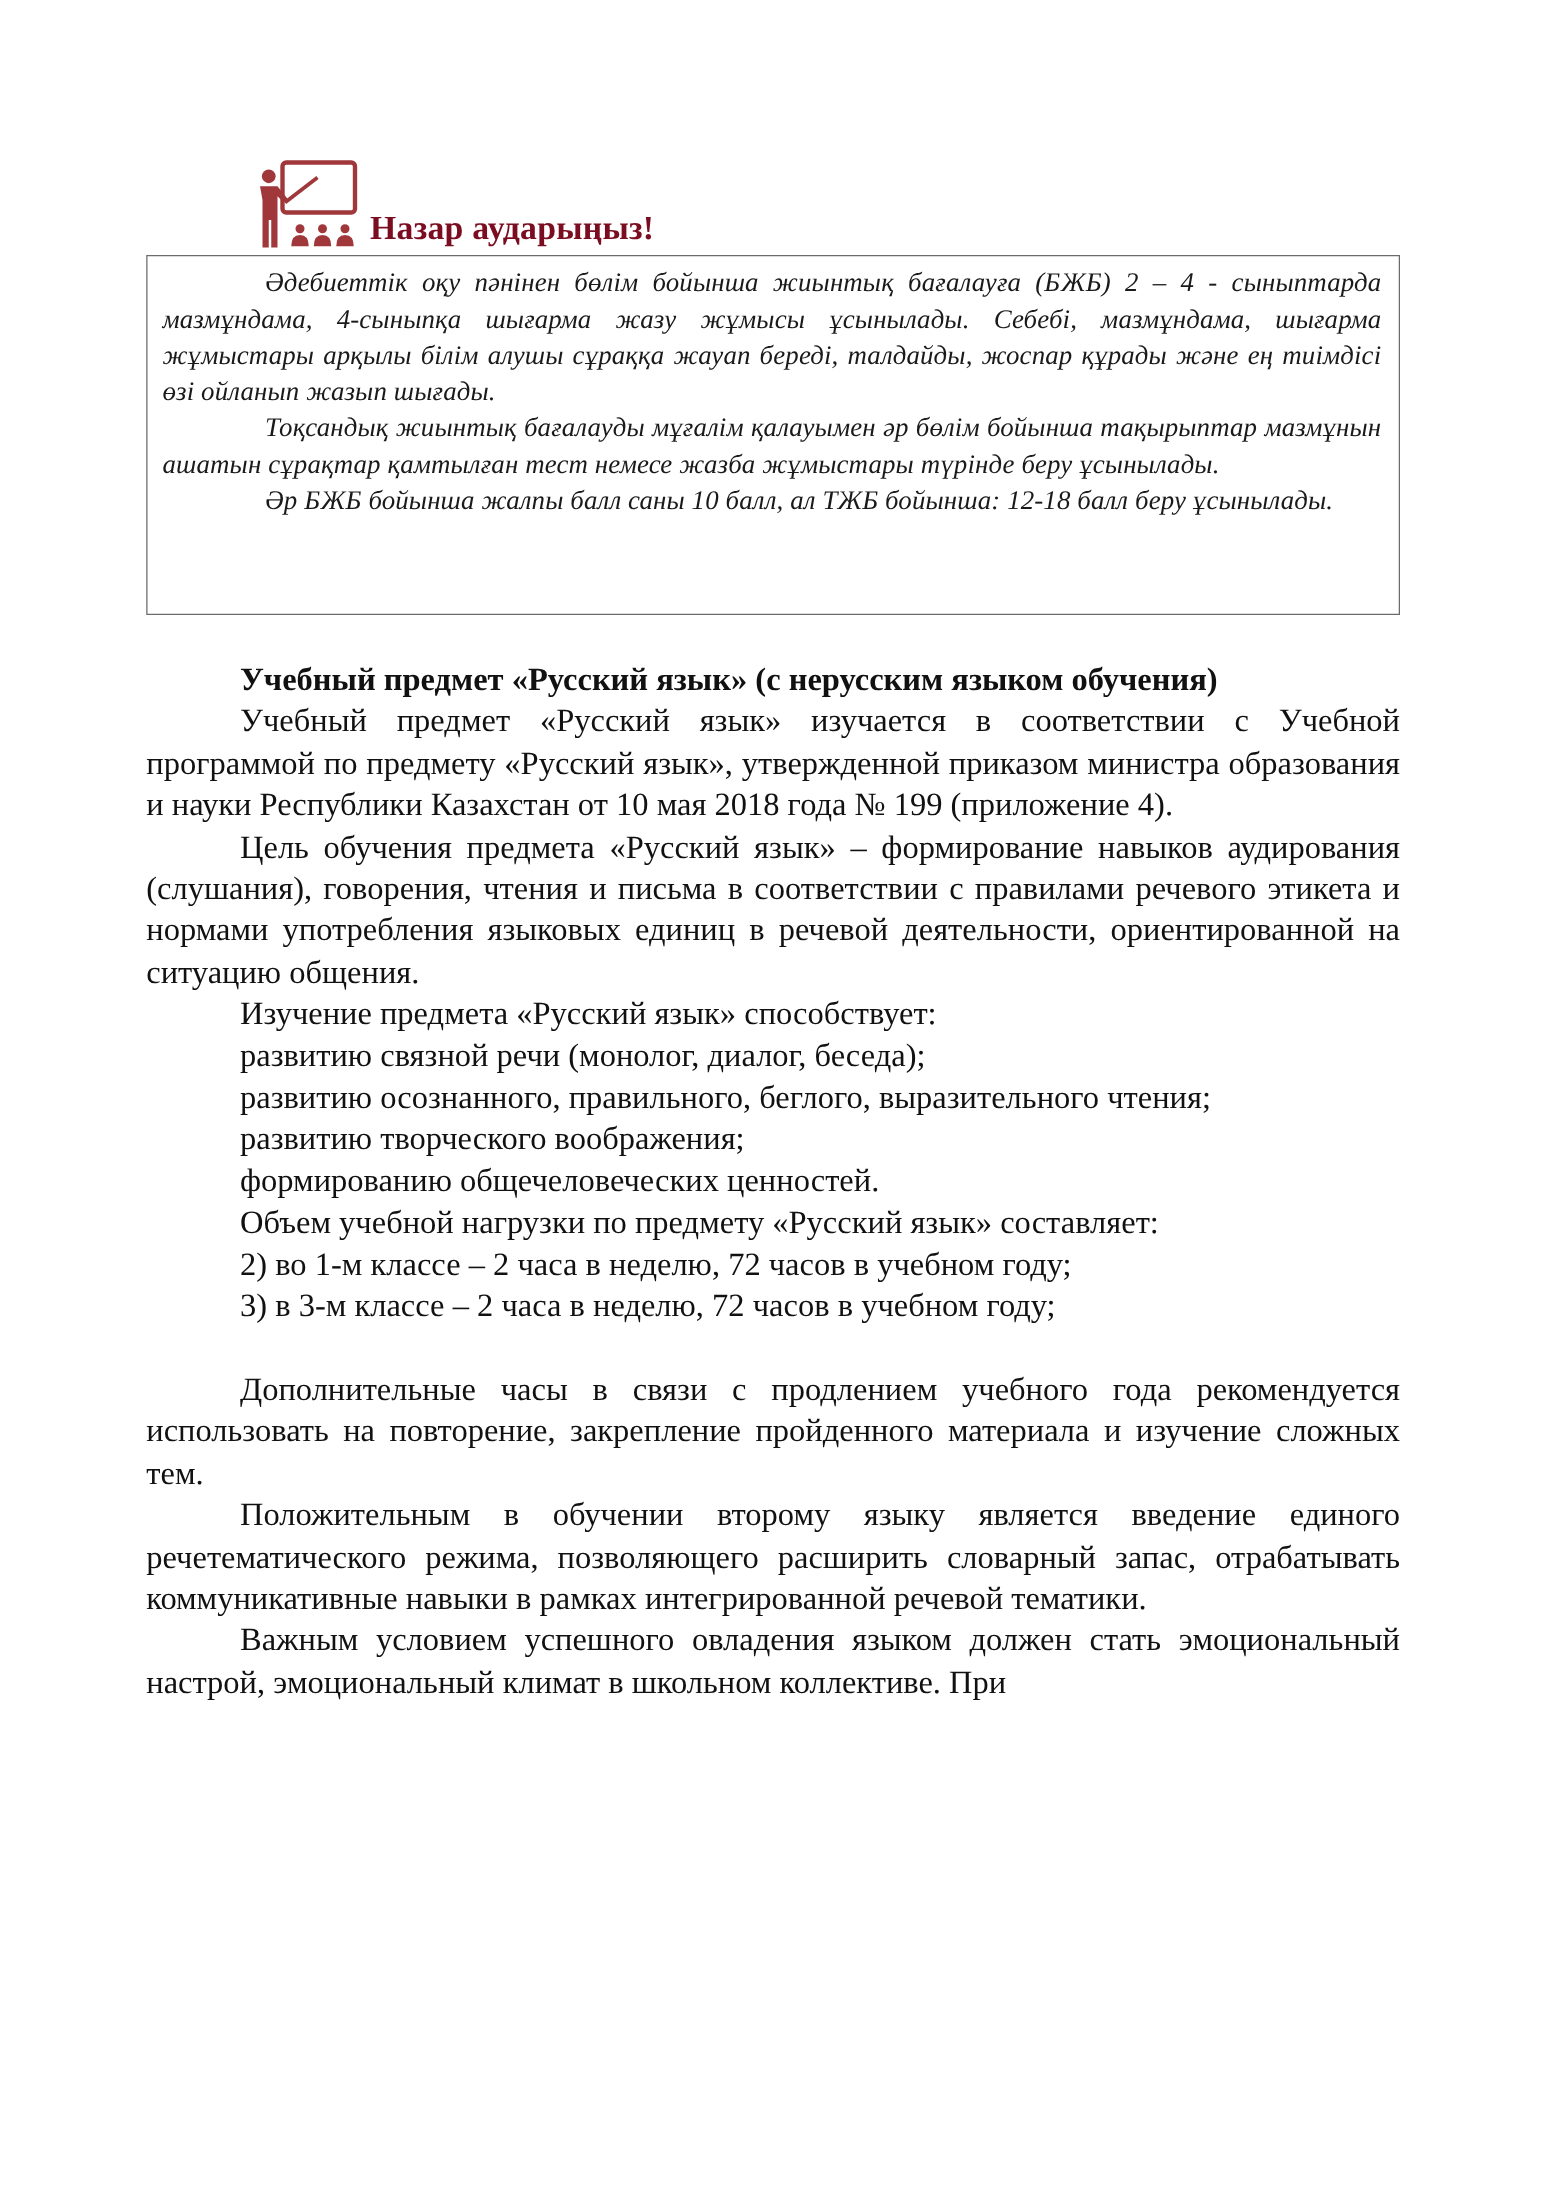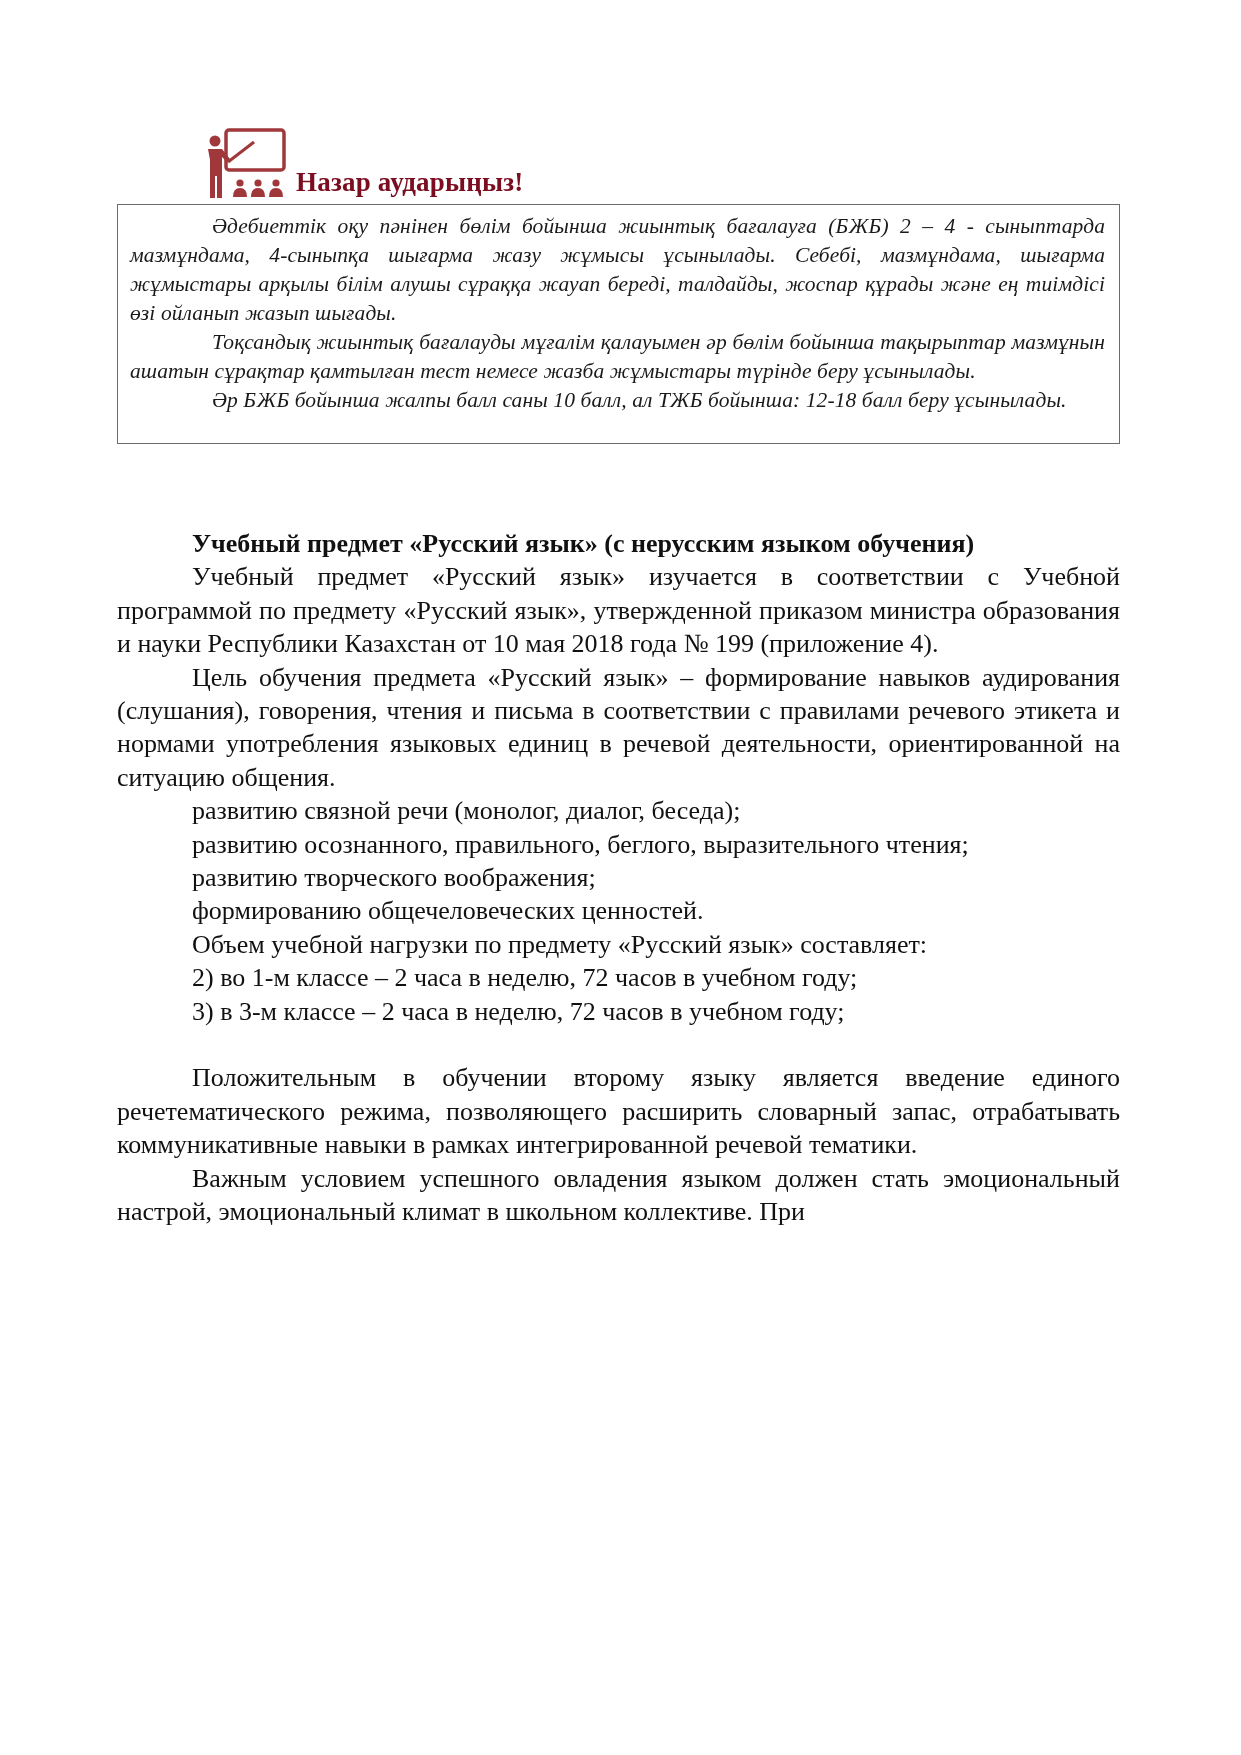--- a/index.html
+++ b/index.html
@@ -5,21 +5,21 @@
     html, body { margin: 0; padding: 0; background: #ffffff; }
     body { width: 1241px; height: 1755px; position: relative; overflow: hidden;
            font-family: "Liberation Serif", "DejaVu Serif", serif; color: #111; }
     .page { position: absolute; left: 0; top: 0; width: 1241px; height: 1755px; padding-left: 17px; }
 
     .attention-header { position: absolute; left: 206px; top: 126px; height: 74px; display: flex; align-items: flex-end; }
     .attention-icon { width: 86px; height: 72px; }
     .attention-title { font-family: "Liberation Serif", serif; font-weight: bold; font-size: 27px;
                        color: #7a0d1f; margin-left: 4px; margin-bottom: 2px; letter-spacing: 0.2px; }
 
-    .note-box { position: absolute; left: 117px; top: 204px; width: 1003px; height: 240px;
+    .note-box { position: absolute; left: 117px; top: 204px; width: 1003px; height: 288px;
                 border: 1.5px solid #6b6b6b; box-sizing: border-box; padding: 7px 14px 0 12px; }
     .note-para { font-style: italic; font-size: 21.5px; line-height: 29px; text-align: justify;
                  text-indent: 82px; margin: 0; color: #1a1a1a; letter-spacing: 0.1px; }
 
     .body-text { position: absolute; left: 117px; top: 527px; width: 1003px; }
     .p { font-size: 26px; line-height: 33.4px; margin: 0; text-align: justify; text-indent: 75px; }
     .p.heading { font-weight: bold; text-indent: 75px; }
     .p.plain { text-indent: 0; padding-left: 75px; }
     .p.gap { height: 33.4px; }
 
@@ -55,29 +55,31 @@
   <div class="note-box">
     <p class="note-para">Әдебиеттік оқу пәнінен бөлім бойынша жиынтық бағалауға (БЖБ) 2 – 4 - сыныптарда мазмұндама, 4-сыныпқа шығарма жазу жұмысы ұсынылады. Себебі, мазмұндама, шығарма жұмыстары арқылы білім алушы сұраққа жауап береді, талдайды, жоспар құрады және ең тиімдісі өзі ойланып жазып шығады.</p>
     <p class="note-para">Тоқсандық жиынтық бағалауды мұғалім қалауымен әр бөлім бойынша тақырыптар мазмұнын ашатын сұрақтар қамтылған тест немесе жазба жұмыстары түрінде беру ұсынылады.</p>
     <p class="note-para">Әр БЖБ бойынша жалпы балл саны 10 балл, ал ТЖБ бойынша: 12-18 балл беру ұсынылады.</p>
   </div>
 
   <div class="body-text">
     <p class="p heading">Учебный предмет «Русский язык» (с нерусским языком обучения)</p>
     <p class="p">Учебный предмет «Русский язык» изучается в соответствии с Учебной программой по предмету «Русский язык», утвержденной приказом министра образования и науки Республики Казахстан от 10 мая 2018 года № 199 (приложение 4).</p>
     <p class="p">Цель обучения предмета «Русский язык» – формирование навыков аудирования (слушания), говорения, чтения и письма в соответствии с правилами речевого этикета и нормами употребления языковых единиц в речевой деятельности, ориентированной на ситуацию общения.</p>
+    <p class="p">Изучение предмета «Русский язык» способствует:</p>
     <div>
       <p class="p plain">развитию связной речи (монолог, диалог, беседа);</p>
       <p class="p plain">развитию осознанного, правильного, беглого, выразительного чтения;</p>
       <p class="p plain">развитию творческого воображения;</p>
       <p class="p plain">формированию общечеловеческих ценностей.</p>
     </div>
     <p class="p">Объем учебной нагрузки по предмету «Русский язык» составляет:</p>
     <div>
       <p class="p plain">2) во 1-м классе – 2 часа в неделю, 72 часов в учебном году;</p>
       <p class="p plain">3) в 3-м классе – 2 часа в неделю, 72 часов в учебном году;</p>
     </div>
     <div class="p gap"></div>
+    <p class="p">Дополнительные часы в связи с продлением учебного года рекомендуется использовать на повторение, закрепление пройденного материала и изучение сложных тем.</p>
     <p class="p">Положительным в обучении второму языку является введение единого речетематического режима, позволяющего расширить словарный запас, отрабатывать коммуникативные навыки в рамках интегрированной речевой тематики.</p>
     <p class="p">Важным условием успешного овладения языком должен стать эмоциональный настрой, эмоциональный климат в школьном коллективе. При</p>
   </div>
 
 </div>
 
 </body></html>

